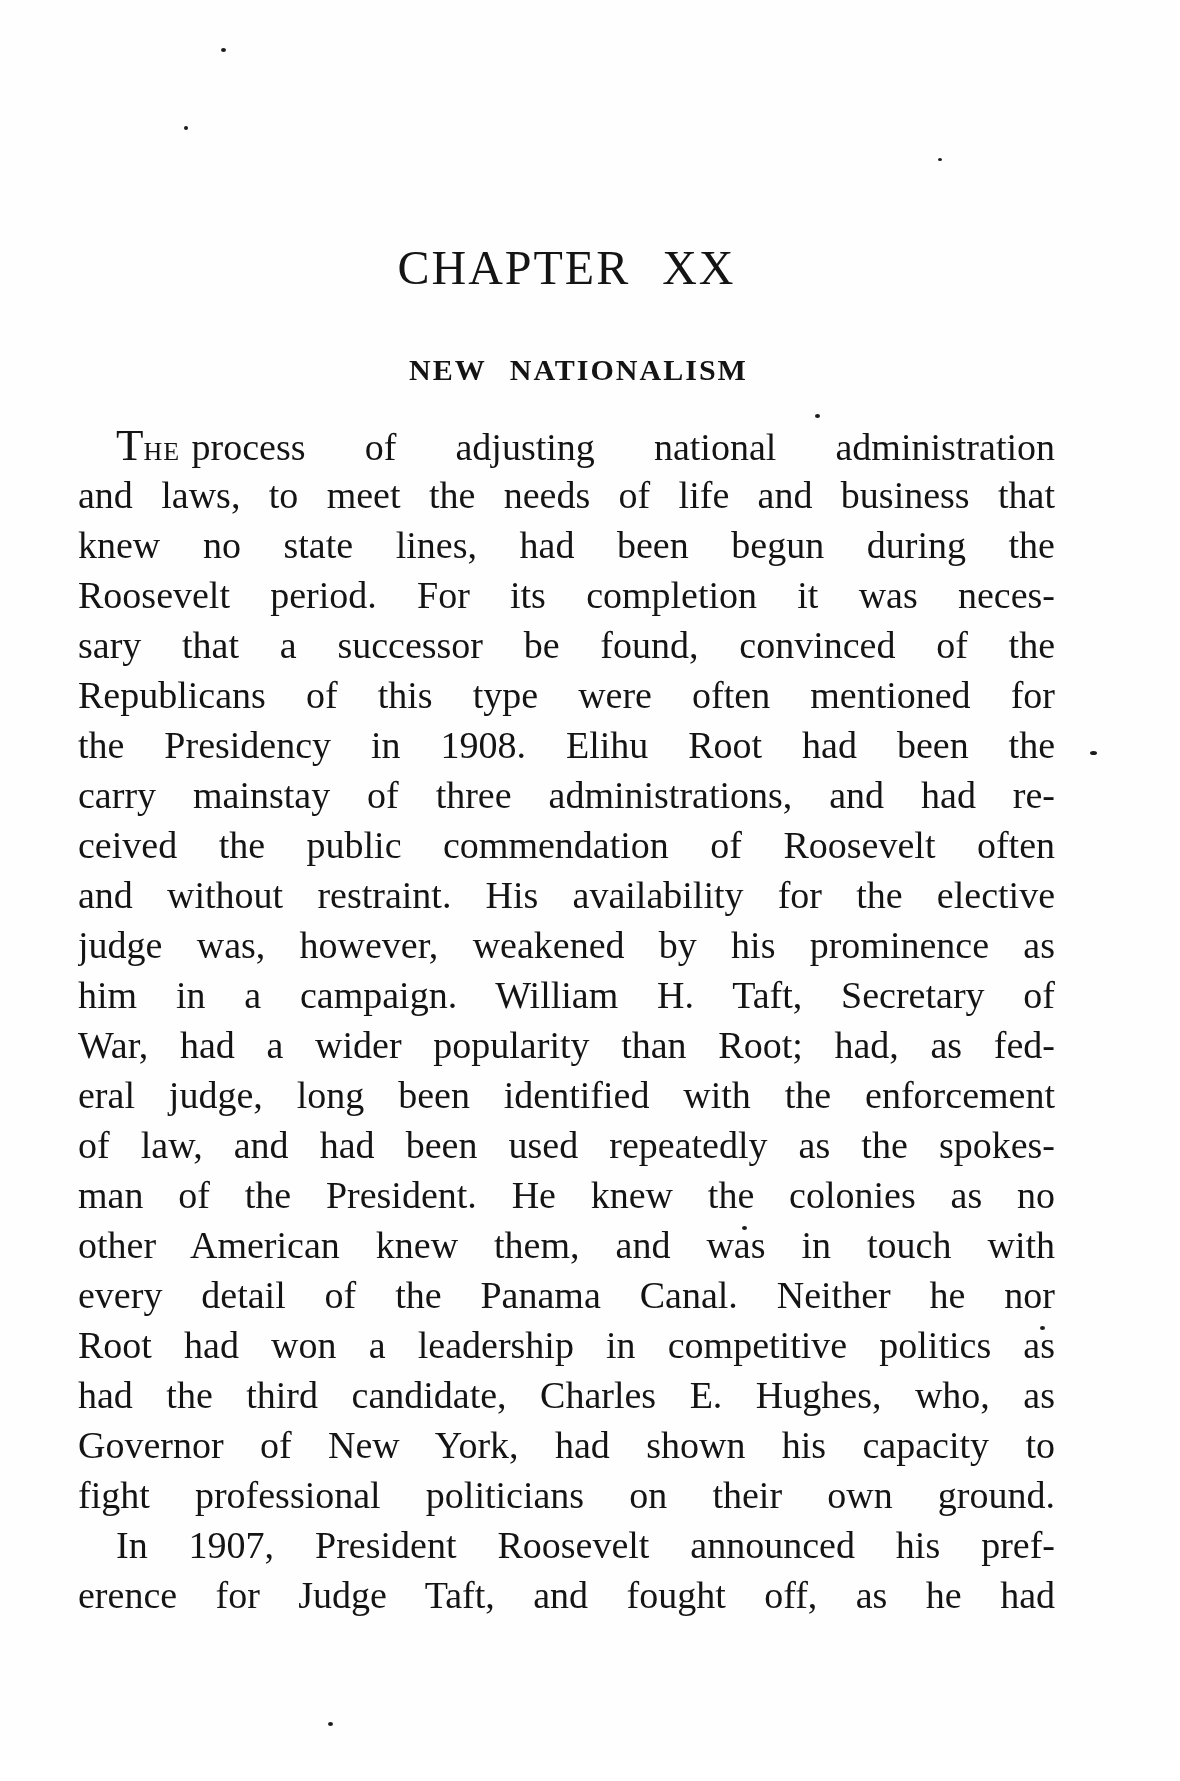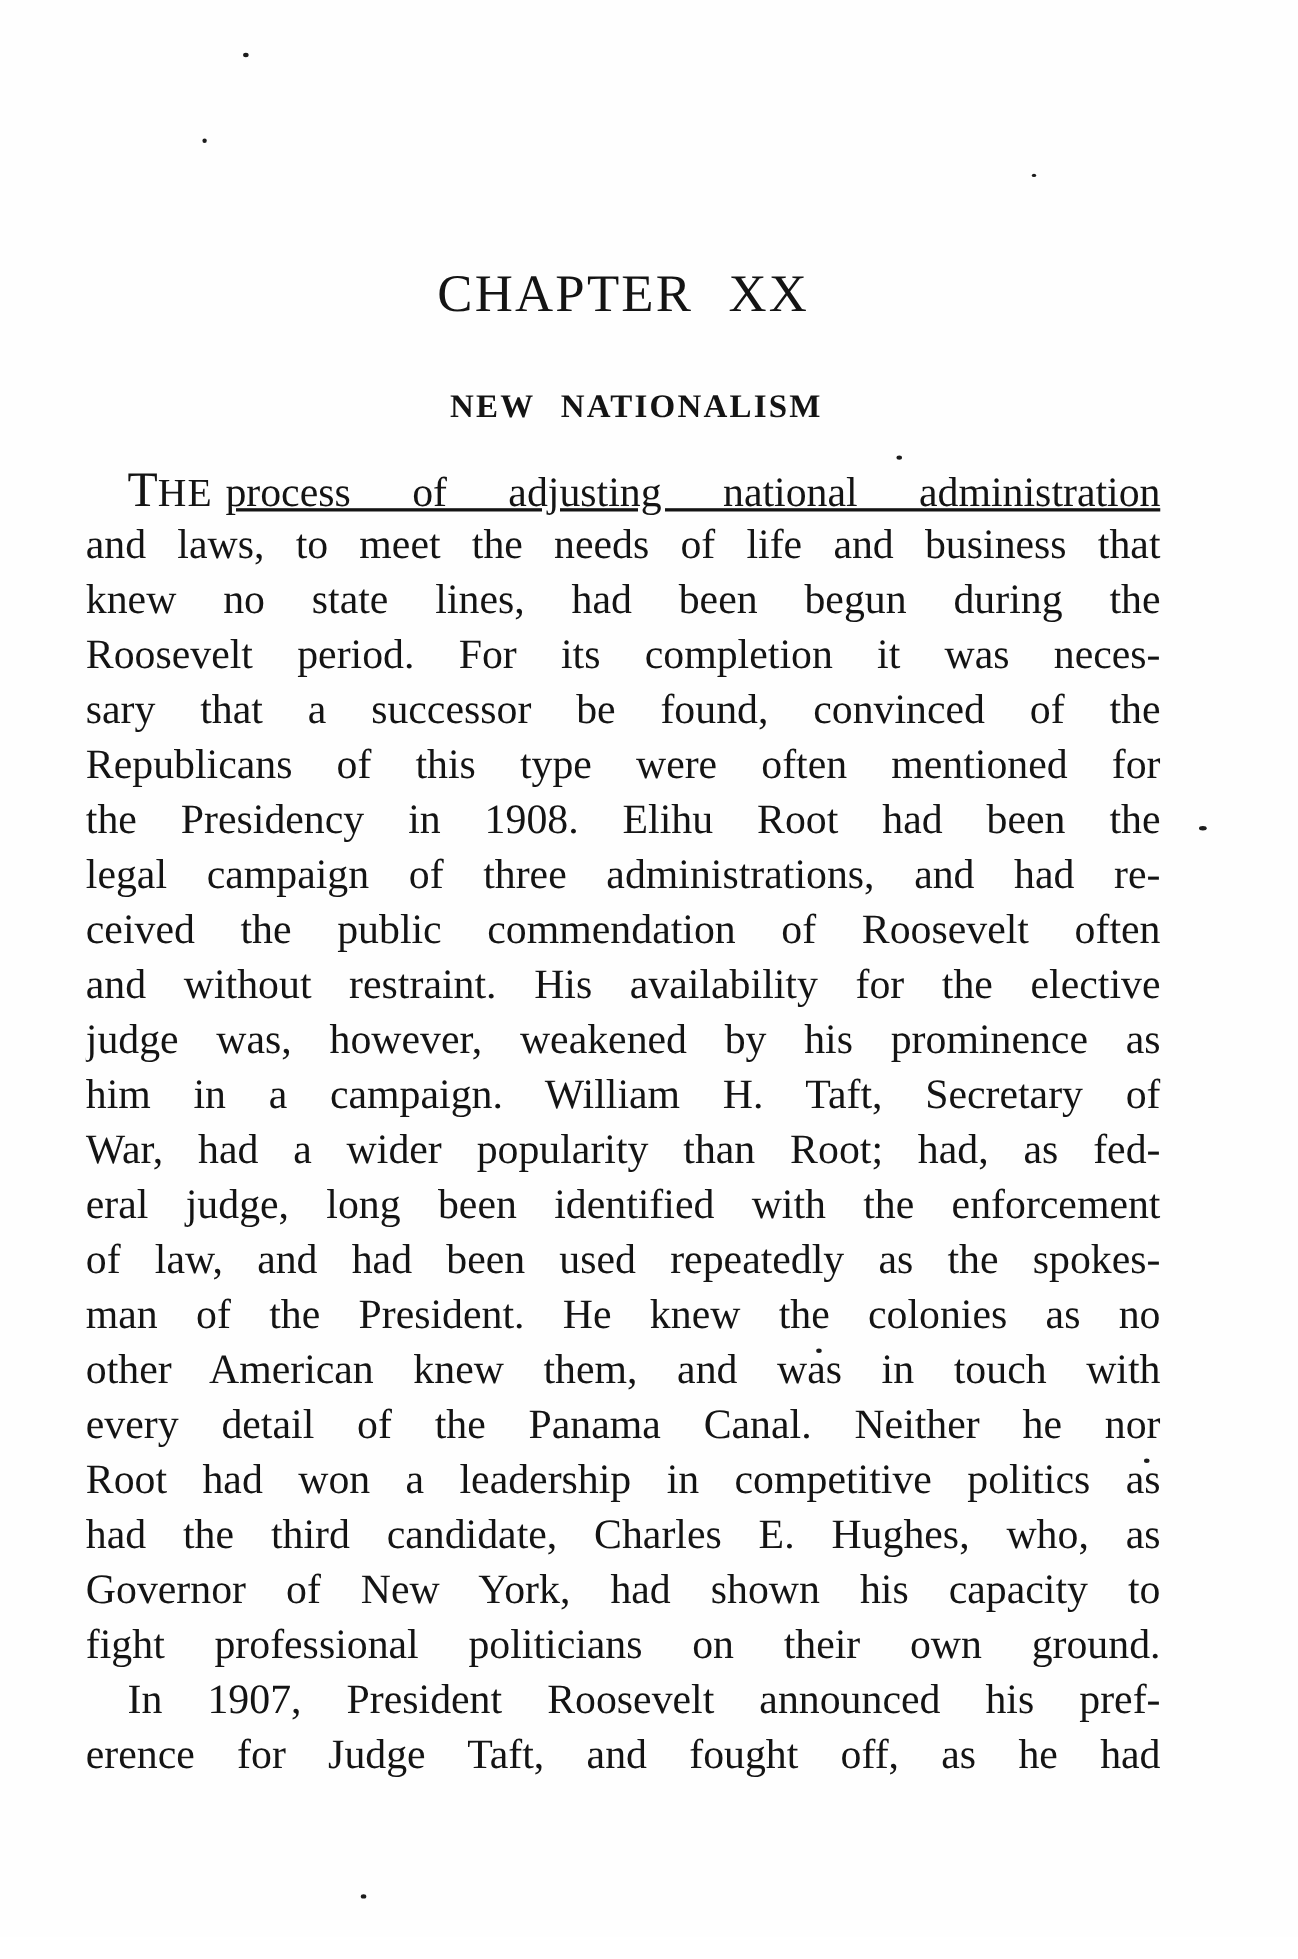--- a/index.html
+++ b/index.html
@@ -57,26 +57,25 @@
     text-align-last: justify;
     -moz-text-align-last: justify;
   }
   .line.indent {
     padding-left: 38px;
   }
   .lead-cap {
     font-size: 45px;
   }
   .lead-sc {
-    font-size: 36px;
+    font-size: 26px;
     letter-spacing: 1px;
   }
   .lead-rest {
     margin-left: 0.30em;
-    text-decoration: underline;
   }
   .speck {
     position: absolute;
     background: #1c1c1c;
     border-radius: 50%;
   }
 </style>
 </head>
 <body>
 
@@ -87,21 +86,21 @@
   <h2 class="section-title">NEW NATIONALISM</h2>
 
   <div class="body-text">
     <div class="line indent"><span class="lead-cap">T</span><span class="lead-sc">HE</span><span class="lead-rest">process of adjusting national administration</span></div>
     <div class="line">and laws, to meet the needs of life and business that</div>
     <div class="line">knew no state lines, had been begun during the</div>
     <div class="line">Roosevelt period. For its completion it was neces-</div>
     <div class="line">sary that a successor be found, convinced of the</div>
     <div class="line">Republicans of this type were often mentioned for</div>
     <div class="line">the Presidency in 1908. Elihu Root had been the</div>
-    <div class="line">legal campaign of three administrations, and had re-</div>
+    <div class="line">carry mainstay of three administrations, and had re-</div>
     <div class="line">ceived the public commendation of Roosevelt often</div>
     <div class="line">and without restraint. His availability for the elective</div>
     <div class="line">judge was, however, weakened by his prominence as</div>
     <div class="line">him in a campaign. William H. Taft, Secretary of</div>
     <div class="line">War, had a wider popularity than Root; had, as fed-</div>
     <div class="line">eral judge, long been identified with the enforcement</div>
     <div class="line">of law, and had been used repeatedly as the spokes-</div>
     <div class="line">man of the President. He knew the colonies as no</div>
     <div class="line">other American knew them, and was in touch with</div>
     <div class="line">every detail of the Panama Canal. Neither he nor</div>

